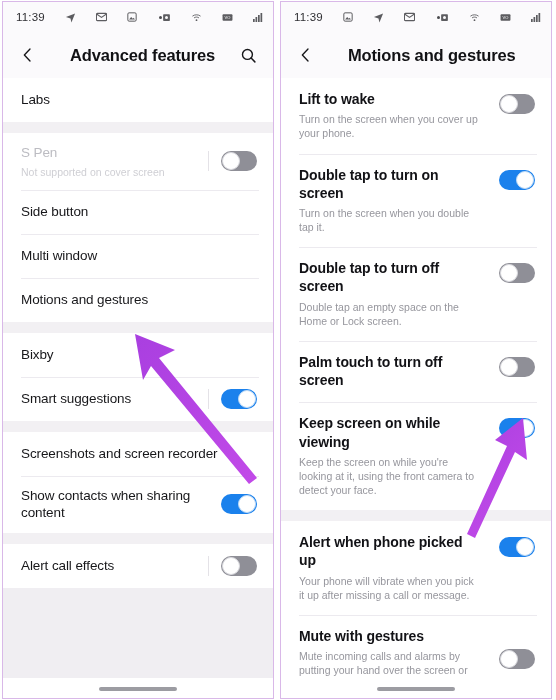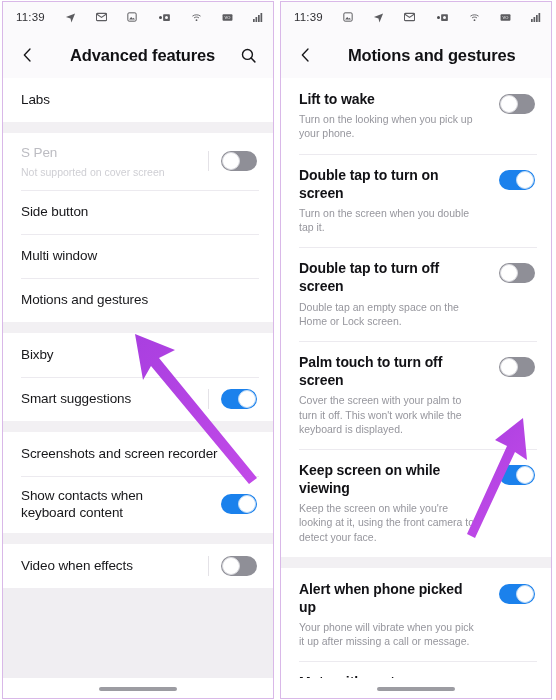--- a/index.html
+++ b/index.html
@@ -324,35 +324,35 @@
       <div class="gap"></div>
 
       <div class="card">
         <div class="row">
           <div class="texts">
             <div class="t-title">Screenshots and screen recorder</div>
           </div>
         </div>
         <div class="row">
           <div class="texts" style="max-width:178px">
-            <div class="t-title">Show contacts when keyboard content</div>
+            <div class="t-title">Show contacts when sharing content</div>
           </div>
           <div class="sw-wrap" style="margin-left:auto">
             <span class="switch on">
                 <span class="knob"></span>
               </span>
           </div>
         </div>
       </div>
       <div class="gap"></div>
 
       <div class="card">
         <div class="row">
           <div class="texts">
-            <div class="t-title">Video when effects</div>
+            <div class="t-title">Alert call effects</div>
           </div>
           <div class="sw-wrap">
             <span class="sw-div"></span>
             <span class="switch">
                 <span class="knob"></span>
               </span>
           </div>
         </div>
       </div>
 
@@ -445,21 +445,21 @@
       </div>
       <div class="title">Motions and gestures</div>
     </div>
 
     <div class="body">
 
       <div class="card">
         <div class="row desc">
           <div class="texts">
             <div class="t-title">Lift to wake</div>
-            <div class="t-sub">Turn on the looking when you pick up your phone.</div>
+            <div class="t-sub">Turn on the screen when you cover up your phone.</div>
           </div>
           <div class="sw-wrap">
             <span class="switch">
                 <span class="knob"></span>
               </span>
           </div>
         </div>
         <div class="row desc">
           <div class="texts">
             <div class="t-title">Double tap to turn on screen</div>
@@ -478,21 +478,20 @@
           </div>
           <div class="sw-wrap">
             <span class="switch">
                 <span class="knob"></span>
               </span>
           </div>
         </div>
         <div class="row desc">
           <div class="texts">
             <div class="t-title">Palm touch to turn off screen</div>
-            <div class="t-sub">Cover the screen with your palm to turn it off. This won't work while the keyboard is displayed.</div>
           </div>
           <div class="sw-wrap">
             <span class="switch">
                 <span class="knob"></span>
               </span>
           </div>
         </div>
         <div class="row desc">
           <div class="texts">
             <div class="t-title">Keep screen on while viewing</div>

